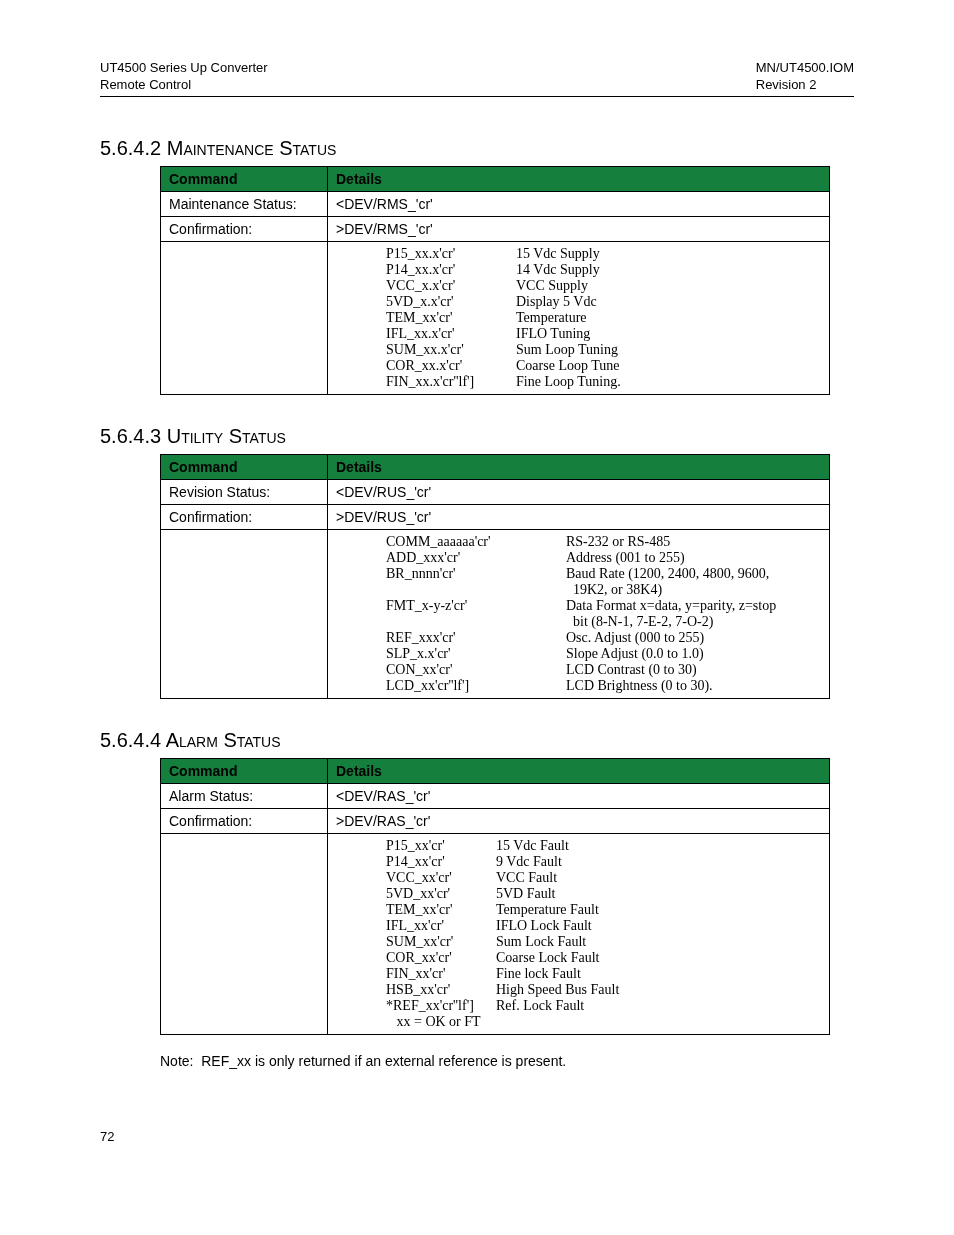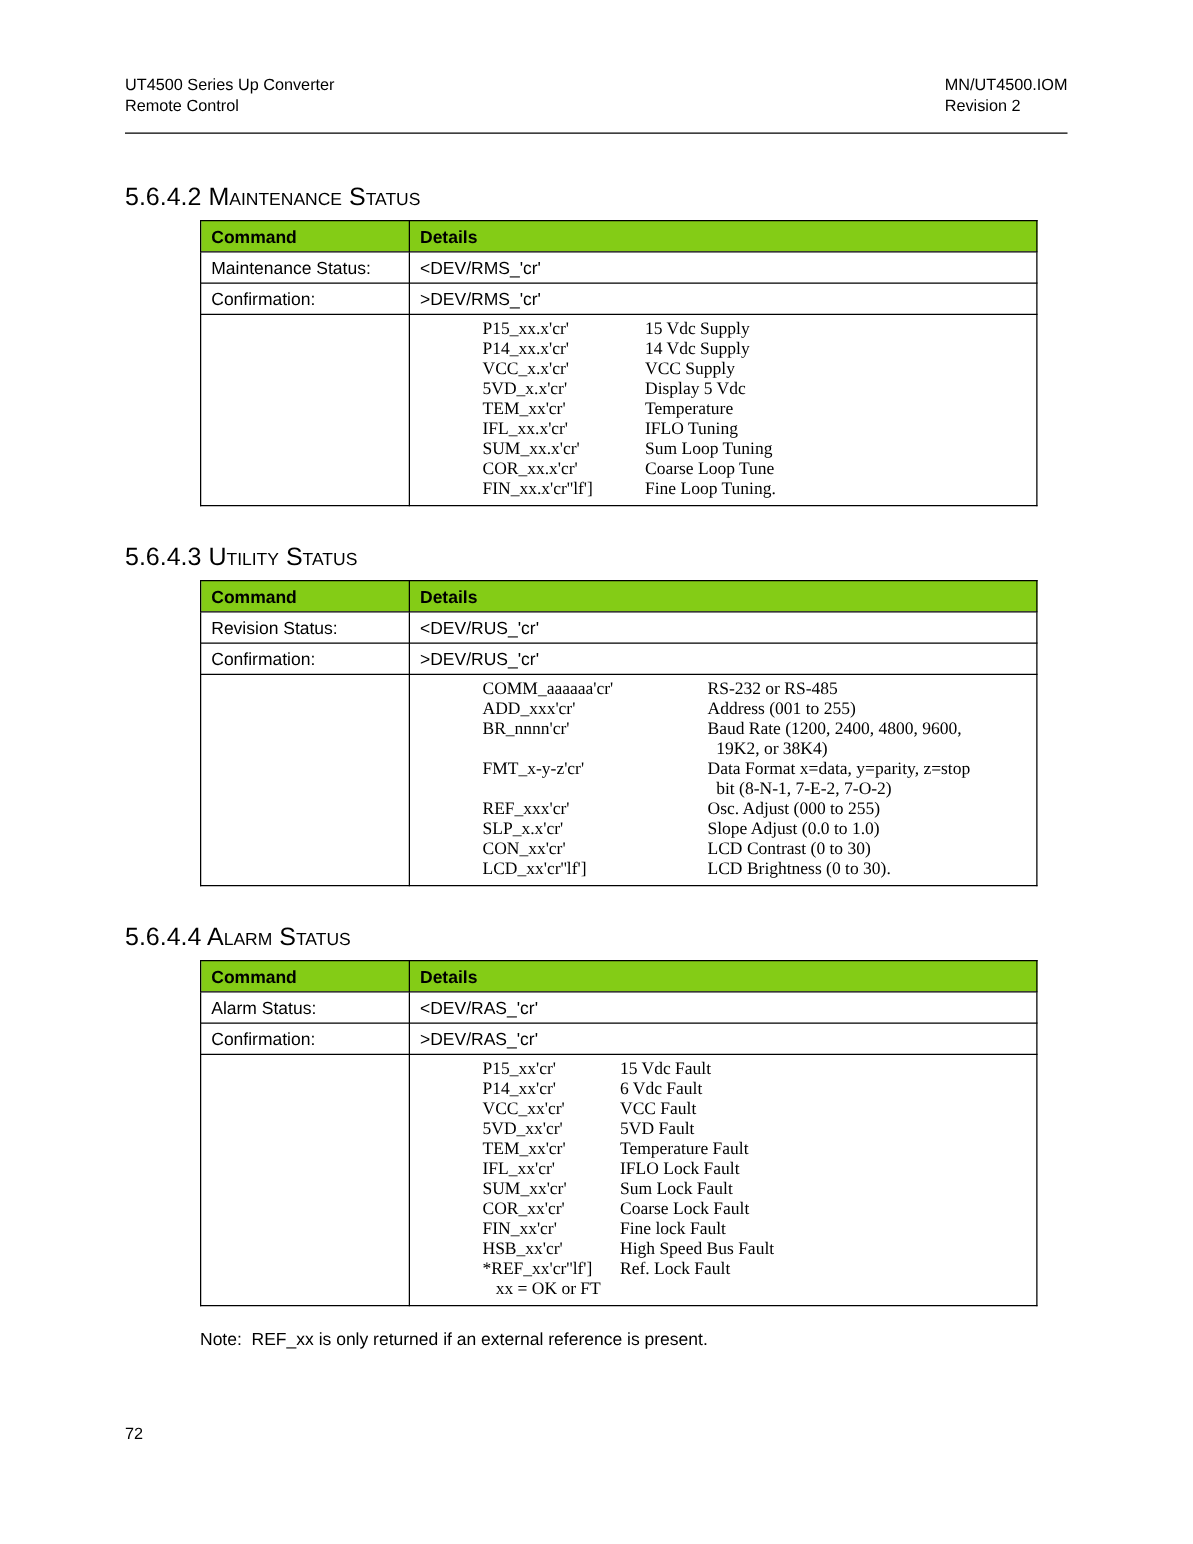--- a/index.html
+++ b/index.html
@@ -10,21 +10,21 @@
     color: #000;
     font-size: 14px;
     width: 954px;
     box-sizing: border-box;
   }
   .page-header {
     display: flex;
     justify-content: space-between;
     font-size: 13px;
     border-bottom: 1px solid #000;
-    padding-bottom: 12px;
+    padding-bottom: 2px;
     margin-bottom: 40px;
     gap: 48px;
   }
   .page-header .left, .page-header .right { line-height: 1.3; }
   .page-header .right { }
   h2.section-title {
     font-family: Arial, Helvetica, sans-serif;
     font-weight: normal;
     font-size: 20px;
     margin: 30px 0 6px 0;
@@ -38,21 +38,21 @@
     border: 1px solid #000;
     font-size: 14px;
   }
   table.cmd th, table.cmd td {
     border: 1px solid #000;
     padding: 4px 8px;
     text-align: left;
     vertical-align: top;
   }
   table.cmd th {
-    background: #84cc16;
+    background: #15803d;
     font-weight: bold;
   }
   table.cmd th.col1 { width: 150px; }
   .detail-block {
     display: flex;
     padding-left: 50px;
     font-family: Liberation Serif, serif;
   }
   .detail-block .codes { min-width: 130px; white-space: pre; }
   .detail-block .descs { white-space: pre; }
@@ -201,21 +201,21 @@
 5VD_xx'cr'
 TEM_xx'cr'
 IFL_xx'cr'
 SUM_xx'cr'
 COR_xx'cr'
 FIN_xx'cr'
 HSB_xx'cr'
 *REF_xx'cr''lf']
    xx = OK or FT</div>
         <div class="descs">15 Vdc Fault
-6 Vdc Fault
+9 Vdc Fault
 VCC Fault
 5VD Fault
 Temperature Fault
 IFLO Lock Fault
 Sum Lock Fault
 Coarse Lock Fault
 Fine lock Fault
 High Speed Bus Fault
 Ref. Lock Fault</div>
       </div>

